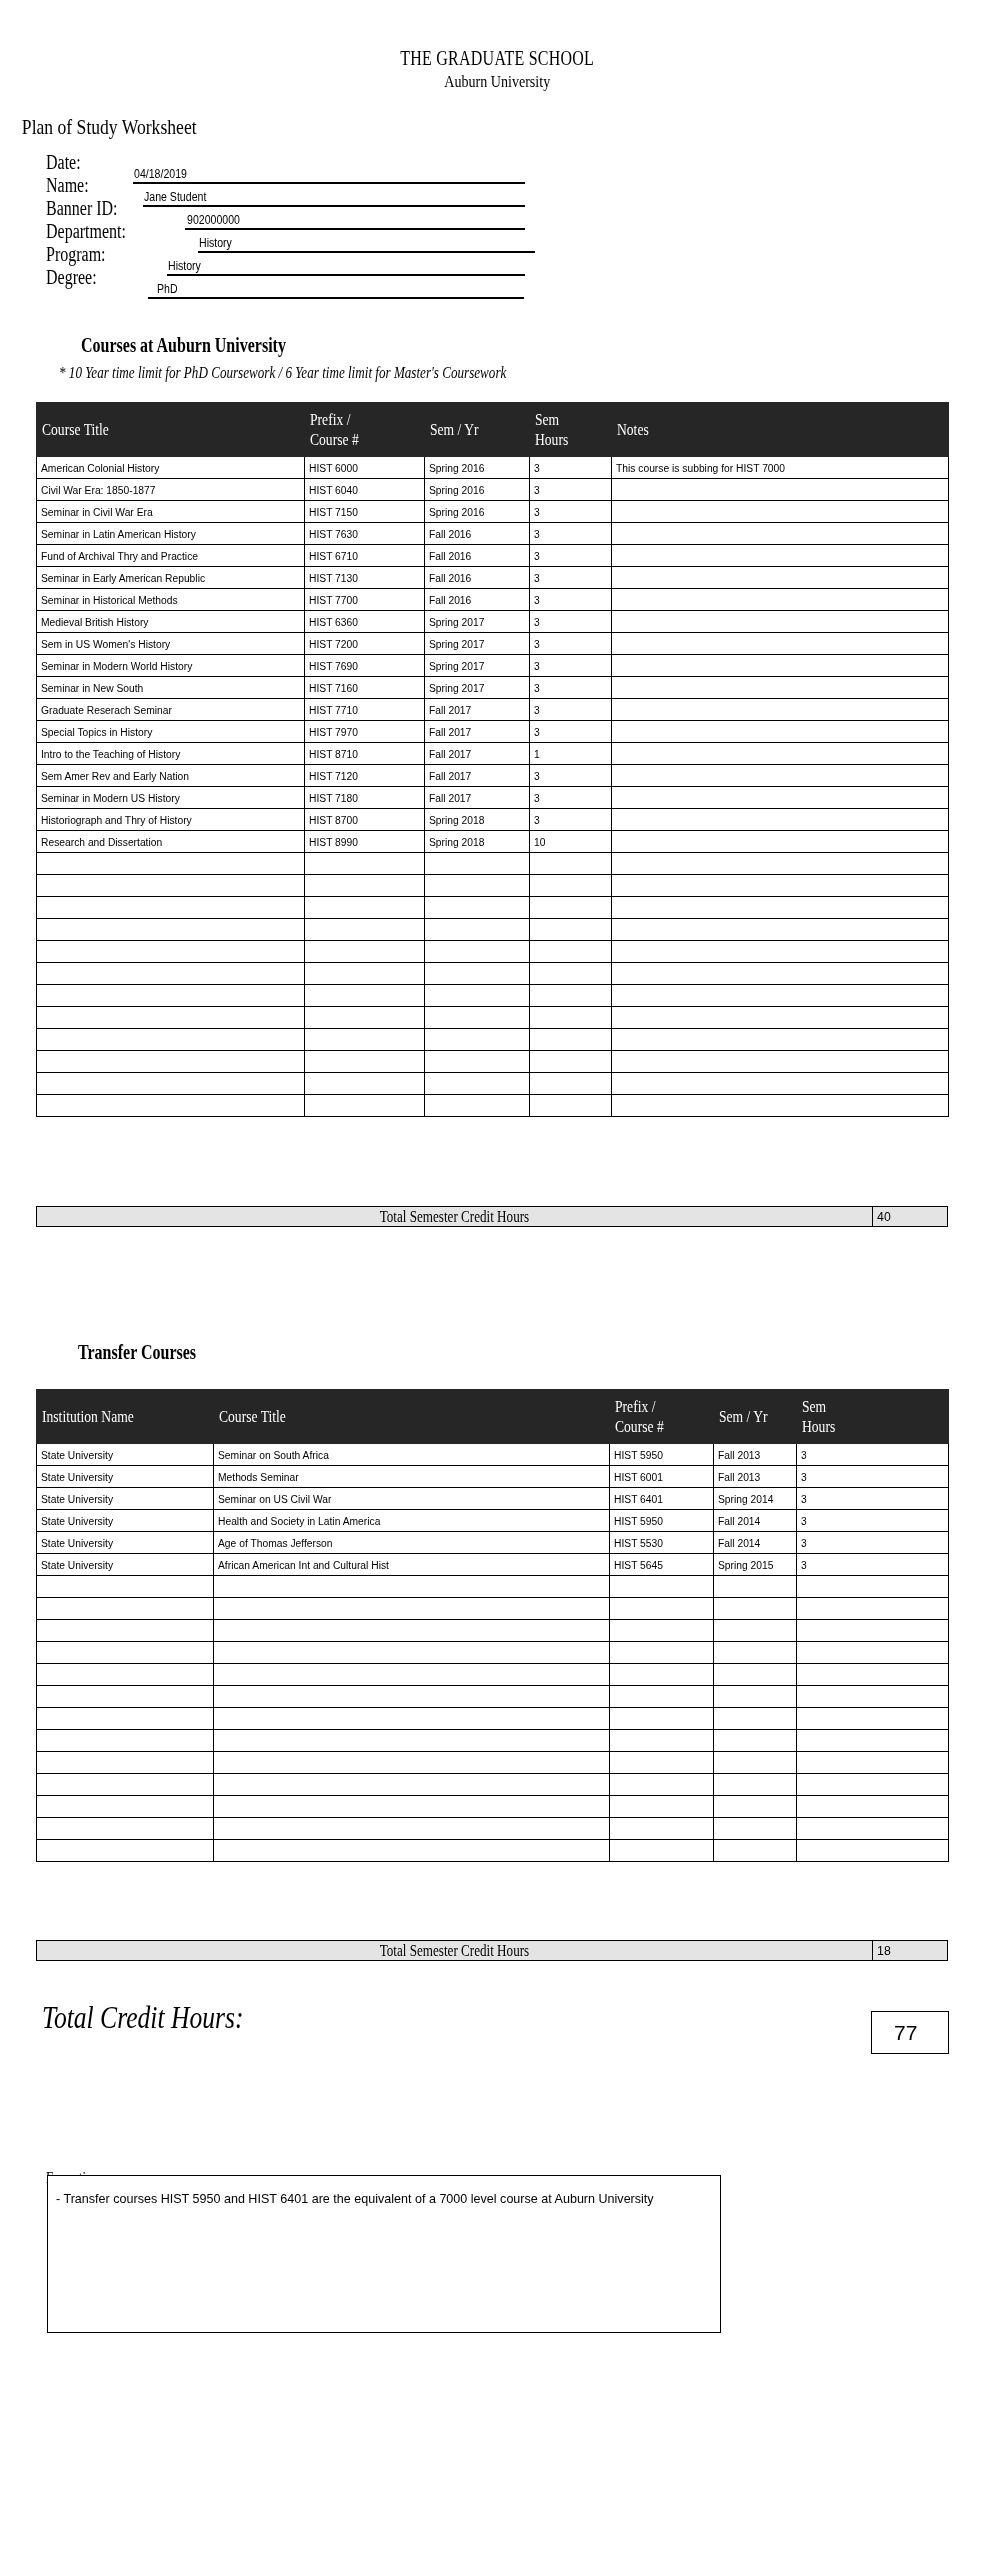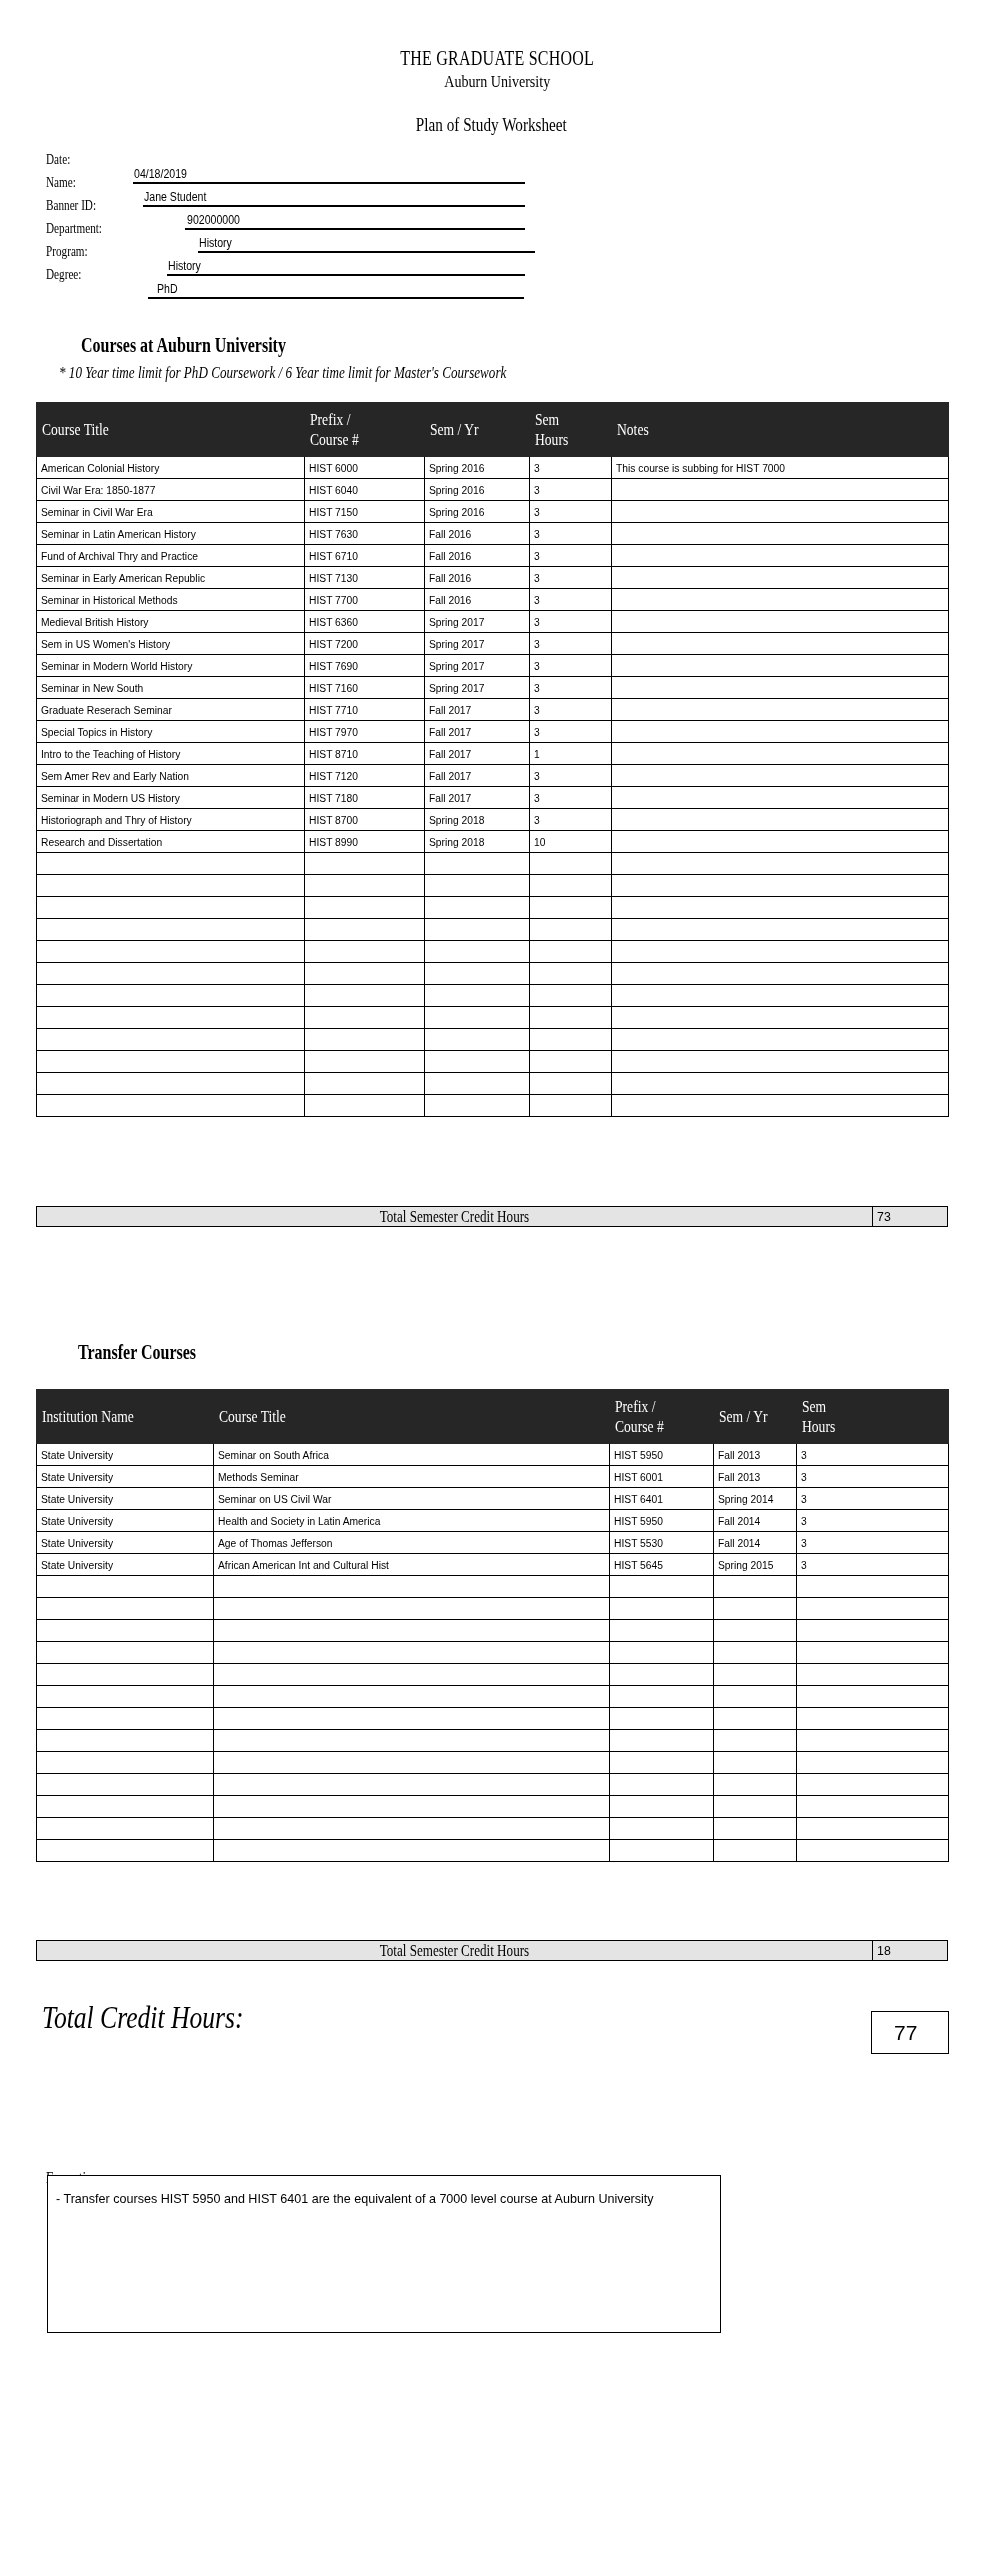--- a/index.html
+++ b/index.html
@@ -26,26 +26,26 @@
     font-family:"Liberation Serif", serif;
     transform:scaleX(0.80);
     transform-origin:center center;
     display:inline-block;
     white-space:nowrap;
   }
 
   
   .doc-title   { position:absolute; top:47px;  left:0; width:995px; text-align:center; font-size:20px; letter-spacing:0.3px; }
   .doc-sub     { position:absolute; top:71px; left:0; width:995px; text-align:center; font-size:17.6px; }
-  .doc-sub2    { position:absolute; top:114px; left:0; width:983px; text-align:center; font-size:19px; }
+  .doc-sub2    { position:absolute; top:114px; left:0; width:983px; text-align:left; font-size:22px; }
 
   
   .form-block { position:absolute; top:161px; left:46px; width:480px; }
   .form-row   { position:relative; height:23px; }
-  .form-label { position:absolute; left:0; bottom:16px; font-size:14px; }
+  .form-label { position:absolute; left:0; bottom:10px; font-size:20px; }
   .form-line  { position:absolute; bottom:0; height:1.8px; background:#000; }
   .form-value {
     position:absolute; bottom:3.5px;
     font-family:"Liberation Sans", sans-serif;
     font-size:12.3px; transform:scaleX(0.86); transform-origin:left bottom;
     white-space:nowrap;
   }
 
   
   .sect-head  { position:absolute; font-size:20px; font-weight:bold; }
@@ -402,21 +402,21 @@
           <td><span class="cell"></span></td>
           <td><span class="cell"></span></td>
         </tr>
       </tbody>
   </table>
 
   <div class="totalbar" style="top:1206px; left:36px; width:912px;">
     <div class="tb-label">
       <span class="serif-c">Total Semester Credit Hours</span>
     </div>
-    <div class="tb-val">73</div>
+    <div class="tb-val">40</div>
   </div>
 
   <div class="sect-head" style="top:1341px; left:42px;margin-left:36px;">
     <span class="serif">Transfer Courses</span>
   </div>
 
   <table class="tbl" id="transfer-table" style="top:1389px; left:36px; width:912px;">
     <colgroup>
       <col style="width:177px">
         <col style="width:396px">

